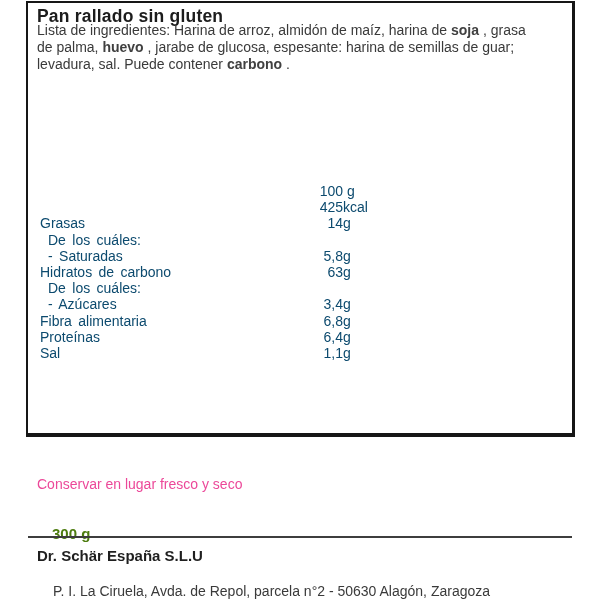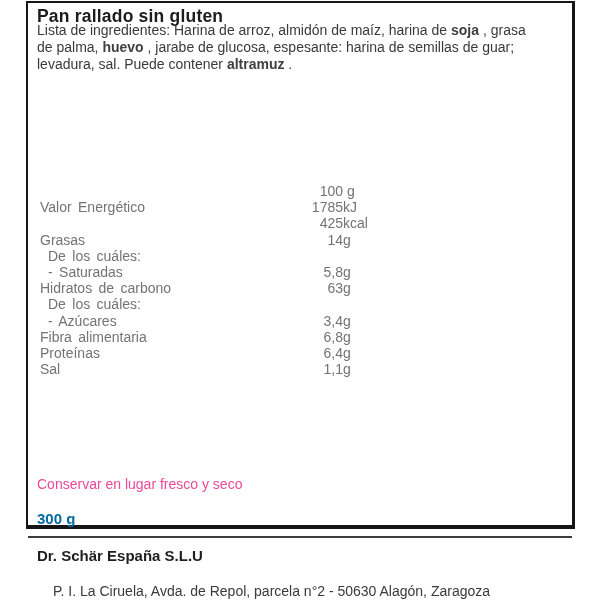--- a/index.html
+++ b/index.html
@@ -8,21 +8,21 @@
     width: 600px;
     height: 600px;
     background: #ffffff;
     font-family: "Liberation Sans", "DejaVu Sans", sans-serif;
   }
   .sheet {
     position: absolute;
     left: 26px;
     top: 1px;
     width: 549px;
-    height: 528px;
+    height: 436px;
     box-sizing: border-box;
     background: #ffffff;
     border-style: solid;
     border-color: #161616;
     border-width: 2px 3px 4px 2px;
   }
   .sheet > * { position: absolute; }
   .title {
     left: 9px;
     top: 2px;
@@ -42,21 +42,21 @@
     font-size: 14px;
     line-height: 17px;
     color: #3a3a3a;
   }
   .ingredients b { color: #404040; }
   .nutrition {
     left: 12px;
     top: 180px;
     width: 420px;
     font-size: 14px;
-    color: #737373;
+    color: #0c4a6e;
   }
   .nrow {
     display: flex;
     height: 16.2px;
     line-height: 16.2px;
     align-items: baseline;
   }
   .nrow .lbl {
     flex: 0 0 250px;
     box-sizing: border-box;
@@ -77,24 +77,24 @@
     left: 9px;
     top: 473px;
     margin: 0;
     font-size: 14px;
     color: #ec4899;
     white-space: nowrap;
   }
   .weight {
     left: 9px;
     top: 507px;
-    margin: 0;
+    margin: 15px;
     font-size: 15px;
     font-weight: bold;
-    color: #0369a1;
+    color: #4d7c0f;
     white-space: nowrap;
   }
   .divider {
     left: 0;
     right: 0;
     top: 533px;
     height: 2px;
     background: #3d3d3d;
   }
   .mfr {
@@ -114,32 +114,27 @@
     color: #3a3a3a;
     white-space: nowrap;
   }
 </style>
 </head>
 <body>
 
 <div class="sheet">
   <h1 class="title">Pan rallado sin gluten</h1>
 
-  <p class="ingredients"><span>Lista de ingredientes: Harina de arroz, almidón de maíz, harina de </span><b>soja</b><span> , grasa de palma, </span><b>huevo</b><span> , jarabe de glucosa, espesante: harina de semillas de guar; levadura, sal. Puede contener </span><b>altramuz</b><span> .</span></p>
+  <p class="ingredients"><span>Lista de ingredientes: Harina de arroz, almidón de maíz, harina de </span><b>soja</b><span> , grasa de palma, </span><b>huevo</b><span> , jarabe de glucosa, espesante: harina de semillas de guar; levadura, sal. Puede contener </span><b>carbono</b><span> .</span></p>
 
   <div class="nutrition">
       <div class="nrow">
         <span class="lbl"></span>
         <span class="num">100</span>
         <span class="unit"> g</span>
-      </div>
-      <div class="nrow">
-        <span class="lbl">Valor Energético</span>
-        <span class="num">1785</span>
-        <span class="unit">kJ</span>
       </div>
       <div class="nrow">
         <span class="lbl"></span>
         <span class="num">425</span>
         <span class="unit">kcal</span>
       </div>
       <div class="nrow">
         <span class="lbl">Grasas</span>
         <span class="num">14</span>
         <span class="unit">g</span>

